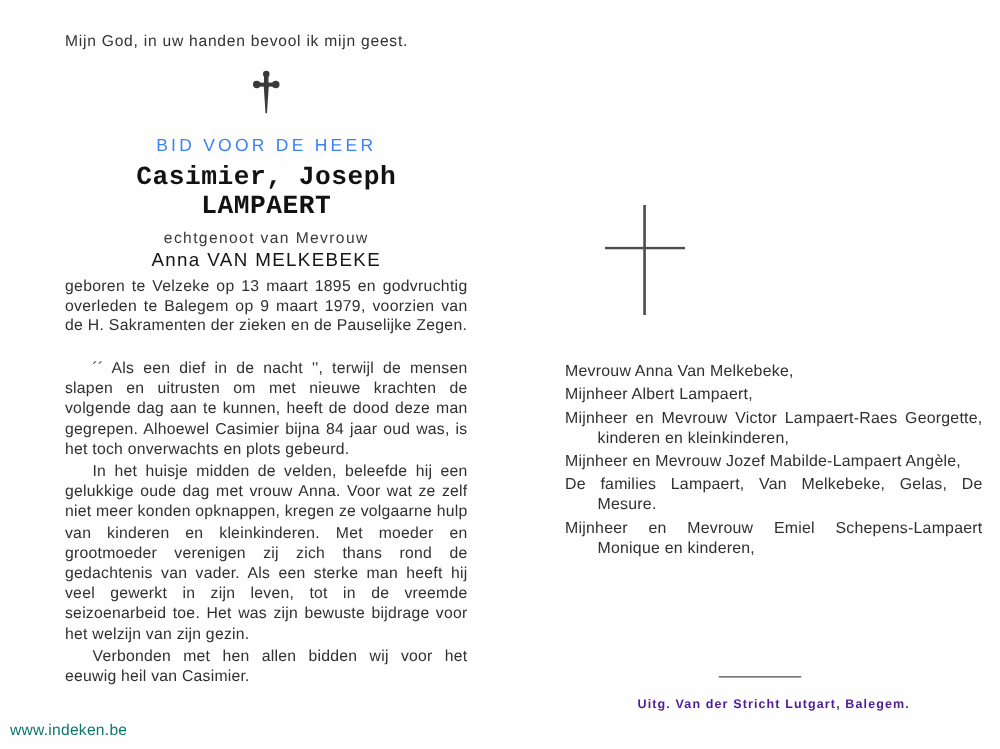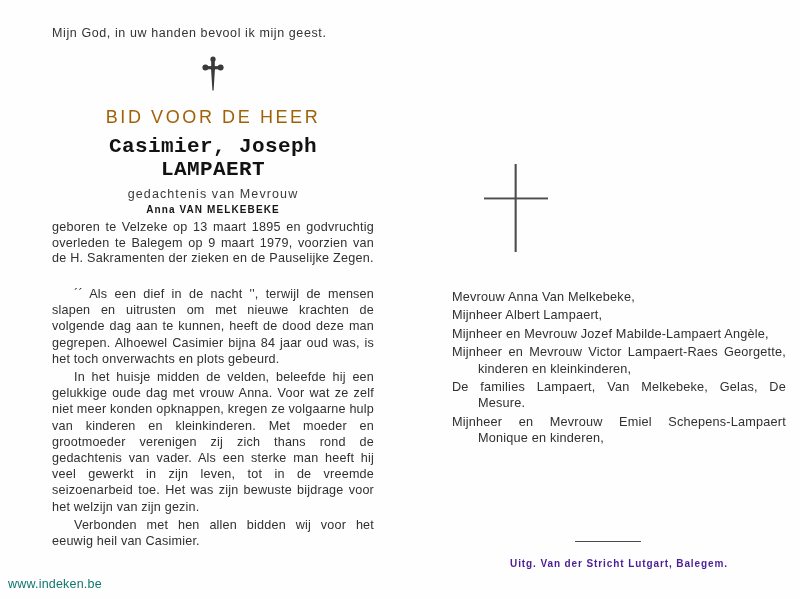--- a/index.html
+++ b/index.html
@@ -42,23 +42,23 @@
   .cross-ornate {
     text-align: center;
     margin-top: 16px;
     margin-bottom: 10px;
     line-height: 1;
   }
   .cross-ornate svg { display: inline-block; }
 
   .bid-voor {
     text-align: center;
-    font-size: 18px;
+    font-size: 14px;
     letter-spacing: 2.6px;
-    color: #a16207;
+    color: #3b82f6;
     margin-bottom: 7px;
   }
 
   .deceased-name {
     text-align: center;
     font-family: Liberation Mono, monospace;
     font-size: 21px;
     font-weight: bold;
     letter-spacing: 0.4px;
     color: #121212;
@@ -68,22 +68,22 @@
   .spouse-prefix {
     text-align: center;
     font-size: 12.5px;
     letter-spacing: 1.1px;
     color: #3a3a3a;
     margin-bottom: 3px;
   }
 
   .spouse-name {
     text-align: center;
-    font-size: 10px;
-    font-weight: bold;
+    font-size: 15px;
+    font-weight: normal;
     letter-spacing: 1.1px;
     color: #151515;
     margin-bottom: 5px;
   }
 
   .bio {
     font-size: 12.6px;
     line-height: 15.6px;
     text-align: justify;
     text-align-last: left;
@@ -203,21 +203,21 @@
           <rect x="3" y="10.1" width="16" height="3.2"></rect>
           <polygon points="9.0,12.5 13.0,12.5 11.6,34.5 10.4,34.5"></polygon>
         </g>
       </svg>
     </div>
 
     <div class="bid-voor">BID VOOR DE HEER</div>
 
     <div class="deceased-name">Casimier, Joseph LAMPAERT</div>
 
-    <div class="spouse-prefix">gedachtenis van Mevrouw</div>
+    <div class="spouse-prefix">echtgenoot van Mevrouw</div>
 
     <div class="spouse-name">Anna VAN MELKEBEKE</div>
 
     <div class="bio">geboren te Velzeke op 13 maart 1895 en godvruchtig overleden te Balegem op 9 maart 1979, voorzien van de H. Sakramenten der zieken en de Pauselijke Zegen.</div>
   </div>
 
   <div class="body-text">
     <p>´´ Als een dief in de nacht '', terwijl de mensen slapen en uitrusten om met nieuwe krachten de volgende dag aan te kunnen, heeft de dood deze man gegrepen. Alhoewel Casimier bijna 84 jaar oud was, is het toch onverwachts en plots gebeurd.</p>
     <p>In het huisje midden de velden, beleefde hij een gelukkige oude dag met vrouw Anna. Voor wat ze zelf niet meer konden opknappen, kregen ze volgaarne hulp van kinderen en kleinkinderen. Met moeder en grootmoeder verenigen zij zich thans rond de gedachtenis van vader. Als een sterke man heeft hij veel gewerkt in zijn leven, tot in de vreemde seizoenarbeid toe. Het was zijn bewuste bijdrage voor het welzijn van zijn gezin.</p>
     <p>Verbonden met hen allen bidden wij voor het eeuwig heil van Casimier.</p>
@@ -228,22 +228,22 @@
       <rect x="48.6" y="4" width="2.1" height="88" fill="#4d4d4d"></rect>
       <rect x="18" y="37.5" width="64" height="1.9" fill="#4d4d4d"></rect>
     </svg>
   </div>
 
   <div class="thanks-block">
 
     <ul class="mourner-list">
       <li class="solo">Mevrouw Anna Van Melkebeke,</li>
       <li class="solo">Mijnheer Albert Lampaert,</li>
+      <li>Mijnheer en Mevrouw Victor Lampaert-Raes Georgette, kinderen en kleinkinderen,</li>
       <li>Mijnheer en Mevrouw Jozef Mabilde-Lampaert Angèle,</li>
-      <li>Mijnheer en Mevrouw Victor Lampaert-Raes Georgette, kinderen en kleinkinderen,</li>
       <li>De families Lampaert, Van Melkebeke, Gelas, De Mesure.</li>
       <li>Mijnheer en Mevrouw Emiel Schepens-Lampaert Monique en kinderen,</li>
     </ul>
   </div>
 
   <div class="rule"></div>
 
   <div class="publisher">Uitg. Van der Stricht Lutgart, Balegem.</div>
 
   <div class="watermark">www.indeken.be</div>

